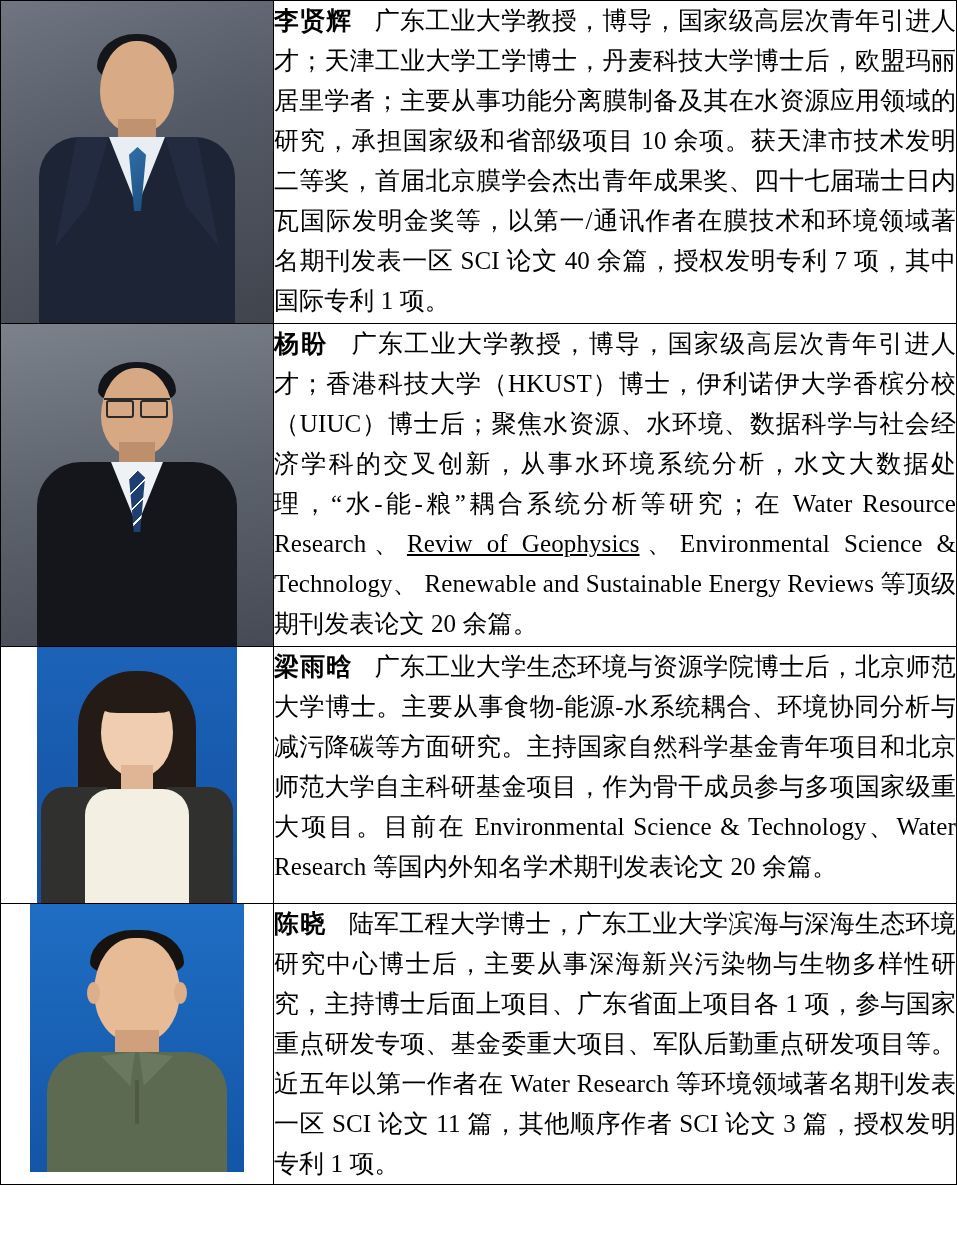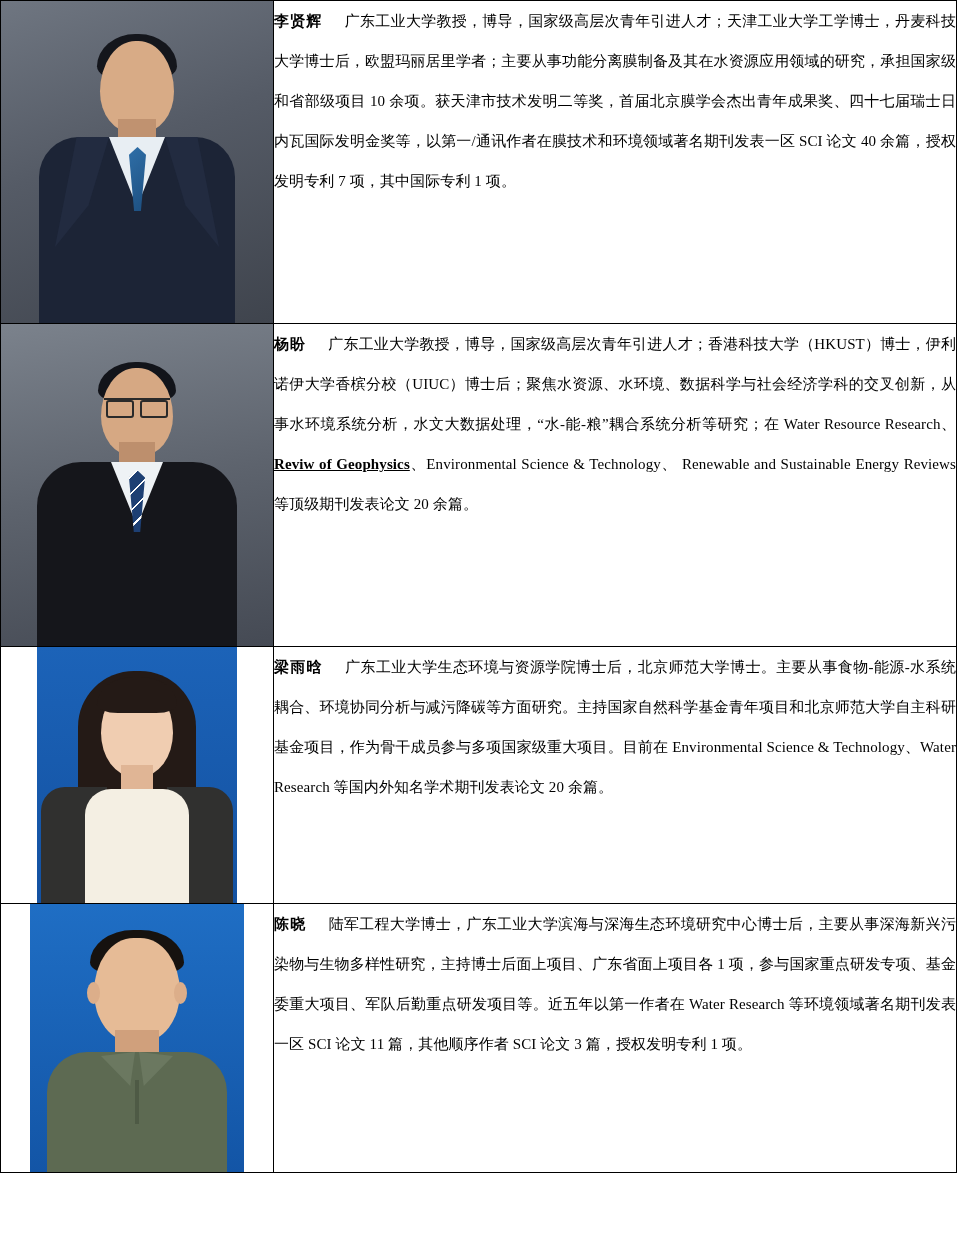--- a/index.html
+++ b/index.html
@@ -34,37 +34,36 @@
     padding: 0;
     text-align: center;
     vertical-align: middle;
   }
   td.text-cell {
     padding: 8px 14px 10px 12px;
     vertical-align: top;
   }
   .bio {
     font-family: "Liberation Serif", serif;
-    font-size: 15px;
+    font-size: 25px;
     line-height: 40px;
     text-align: justify;
     text-justify: inter-ideograph;
     letter-spacing: 0.1px;
   }
   .bio .name {
     font-weight: bold;
     letter-spacing: 1px;
   }
   .bio .gap {
     display: inline-block;
     width: 22px;
   }
   .bio .ul {
     text-decoration: underline;
-    font-weight: bold;
   }
   
   .photo {
     position: relative;
     overflow: hidden;
     margin: 0 auto;
   }
   
   .photo1 {
     width: 272px;

